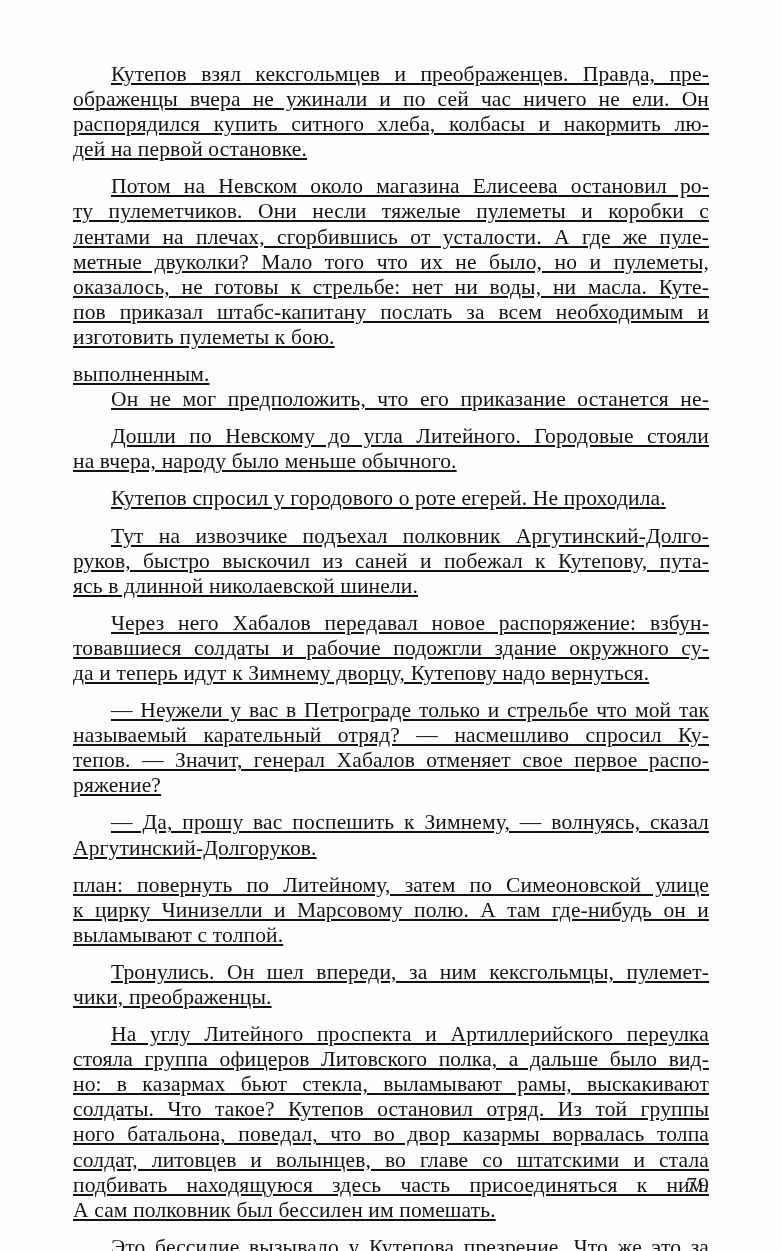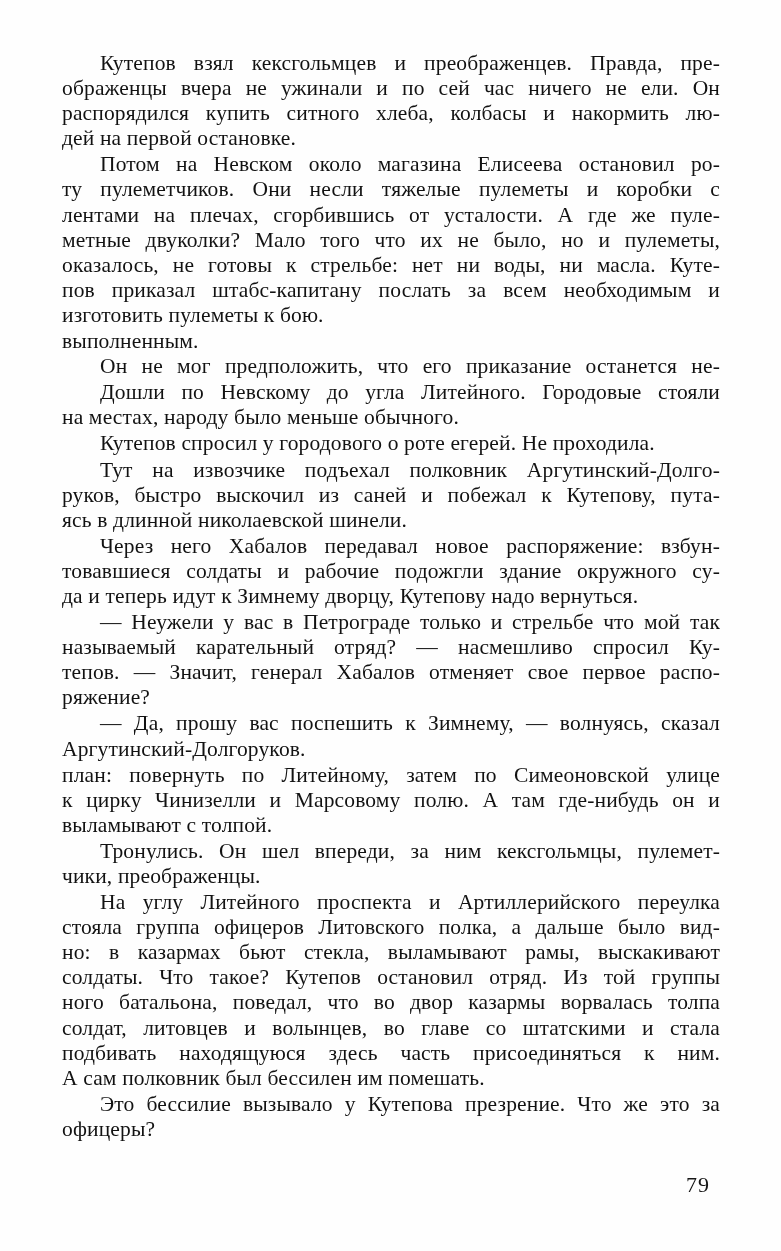--- a/index.html
+++ b/index.html
@@ -16,22 +16,23 @@
     font-family: "Liberation Serif", "DejaVu Serif", serif;
     color: #121212;
   }
   .text-block {
     position: absolute;
     left: 61px;
     top: 50px;
     width: 660px;
   }
   .para {
-    margin: 1px;
+    margin: 12px;
     padding: 0;
+    text-decoration: underline;
   }
   .line {
     font-size: 21.5px;
     line-height: 25.1px;
     text-align: justify;
     text-align-last: justify;
     letter-spacing: 0.15px;
     -webkit-font-smoothing: antialiased;
   }
   .line.first {
@@ -68,21 +69,21 @@
         <div class="line">оказалось, не готовы к стрельбе: нет ни воды, ни масла. Куте-</div>
         <div class="line">пов приказал штабс-капитану послать за всем необходимым и</div>
         <div class="line last">изготовить пулеметы к бою.</div>
       </div>
       <div class="para">
         <div class="line last">выполненным.</div>
         <div class="line first">Он не мог предположить, что его приказание останется не-</div>
       </div>
       <div class="para">
         <div class="line first">Дошли по Невскому до угла Литейного. Городовые стояли</div>
-        <div class="line last">на местах, народу было меньше обычного.</div>
+        <div class="line last">на вчера, народу было меньше обычного.</div>
       </div>
       <div class="para">
         <div class="line first last">Кутепов спросил у городового о роте егерей. Не проходила.</div>
       </div>
       <div class="para">
         <div class="line first">Тут на извозчике подъехал полковник Аргутинский-Долго-</div>
         <div class="line">руков, быстро выскочил из саней и побежал к Кутепову, пута-</div>
         <div class="line last">ясь в длинной николаевской шинели.</div>
       </div>
       <div class="para">

